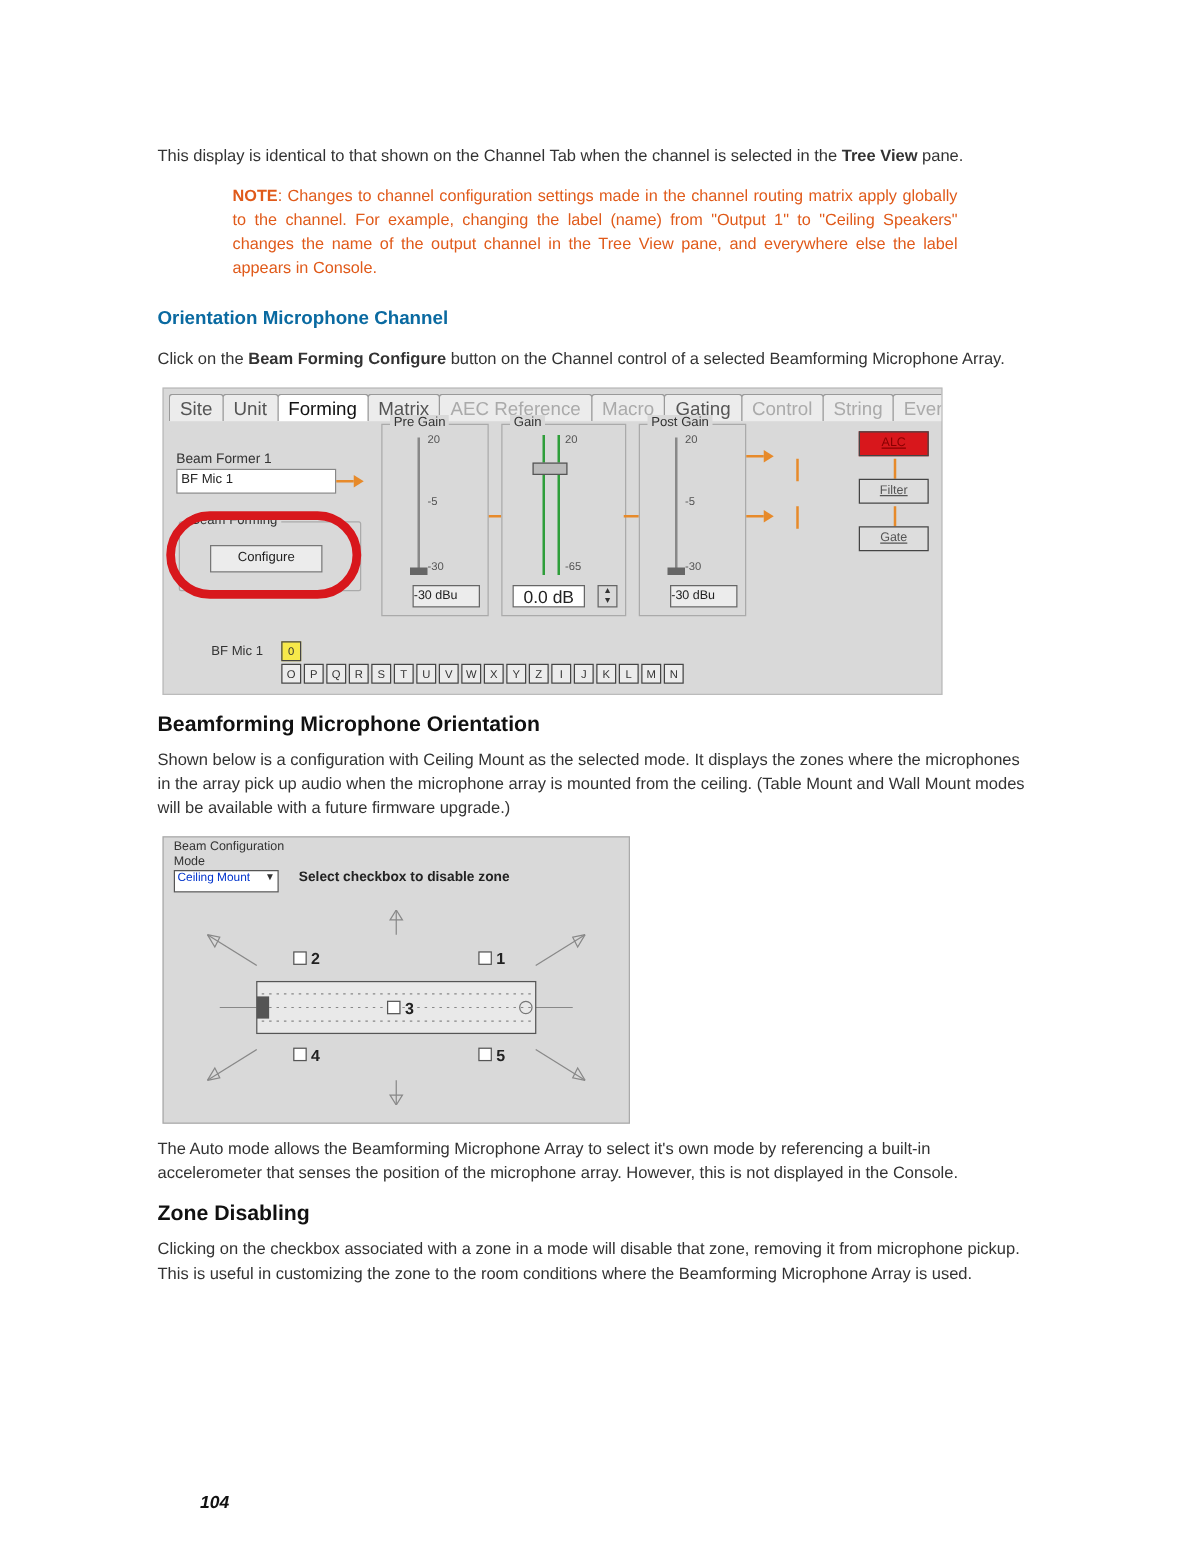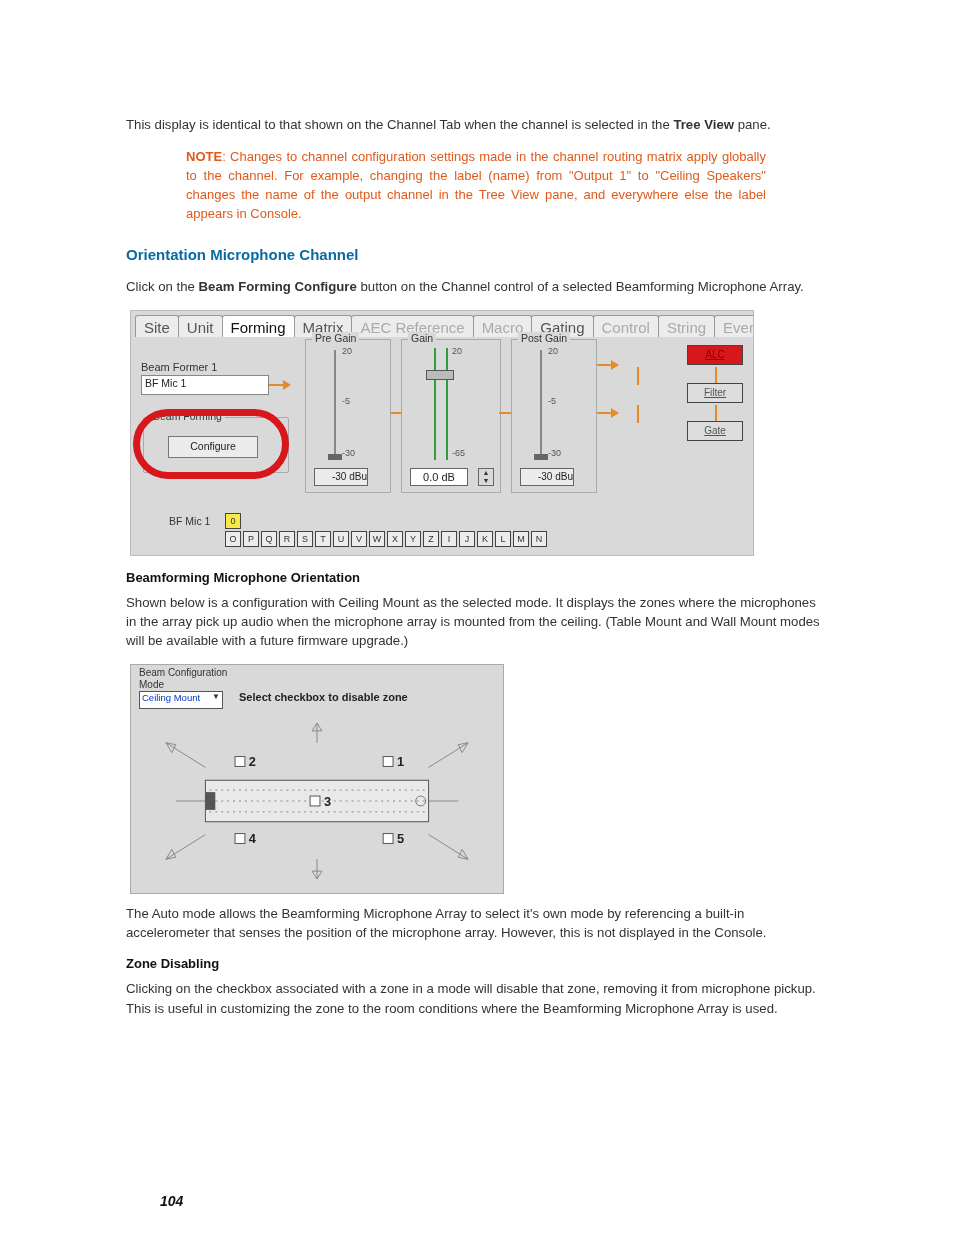--- a/index.html
+++ b/index.html
@@ -34,21 +34,21 @@
   .note-block .note-label { font-weight: bold; }
   .h-blue {
     color: #0a6aa1;
     font-weight: bold;
     font-size: 15px;
     margin: 8px 0 14px 0;
   }
   .h-black {
     color: #111;
     font-weight: bold;
-    font-size: 13px;
+    font-size: 17px;
     margin: 14px 0 8px 0;
   }
 
   
   .shot1 {
     width: 624px;
     height: 246px;
     margin: 4px 0 12px 4px;
     background: #d9d9d9;
     border: 1px solid #bbb;
@@ -138,36 +138,36 @@
 
   .slider-axis {
     position:absolute; left:28px; top:10px; width:2px; height:110px; background:#888;
   }
   .tick { position:absolute; font-size:9px; color:#555; left:36px; }
   .tick.t1 { top:6px; } .tick.t2 { top:56px; } .tick.t3 { top:108px; }
   .slider-knob {
     position:absolute; left:22px; width:14px; height:6px; background:#666;
   }
   .db-box {
-    position:absolute; bottom:6px; left:8px; width:52px; height:16px;
-    background:#ececec; border:1px solid #666; font-size:10px; text-align:right; line-height:16px;
+    position:absolute; bottom:6px; left:24px; width:52px; height:16px;
+    background:#ececec; border:1px solid #666; font-size:10px; text-align:left; line-height:16px;
   }
 
   .mid-scale {
     position:absolute; left:32px; top:8px; width:10px; height:112px;
     border-left:2px solid #2e9e3a; border-right:2px solid #2e9e3a;
   }
   .mid-knob {
     position:absolute; left:24px; top:30px; width:26px; height:8px;
     background:#bbb; border:1px solid #555;
   }
   .mid-tick { position:absolute; font-size:9px; color:#555; left:50px; }
   .mid-db {
     position:absolute; bottom:6px; left:8px; width:56px; height:16px;
-    background:#fff; border:1px solid #666; font-size:11px; text-align:center; line-height:16px;
+    background:#fff; border:1px solid #666; font-size:14px; text-align:center; line-height:16px;
   }
   .spin {
     position:absolute; bottom:6px; right:6px; width:14px; height:16px;
     border:1px solid #666; display:flex; flex-direction:column;
   }
   .spin span { flex:1; font-size:7px; text-align:center; line-height:7px; color:#333; }
 
   .arrow-between { position:absolute; top:70px; }
   .a1 { left:260px; } .a2 { left:368px; } .a3 { left:466px; }
   .a4 { left:466px; top:22px; } 

